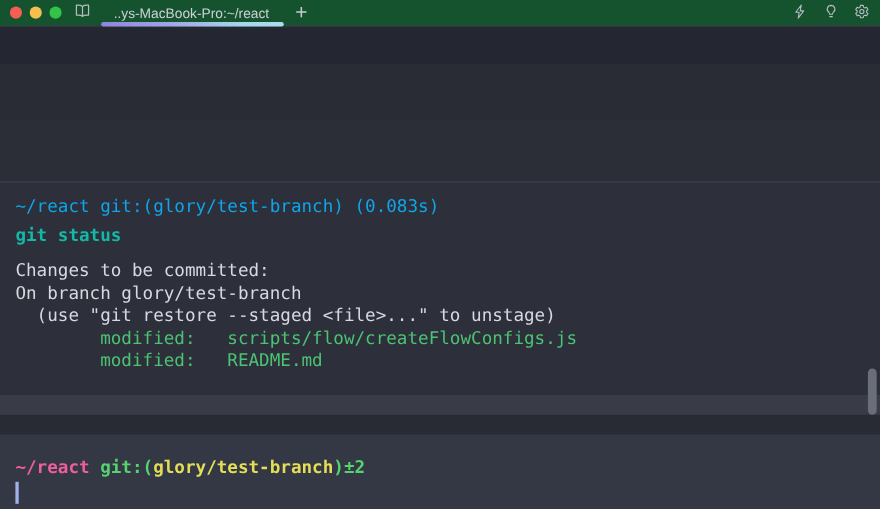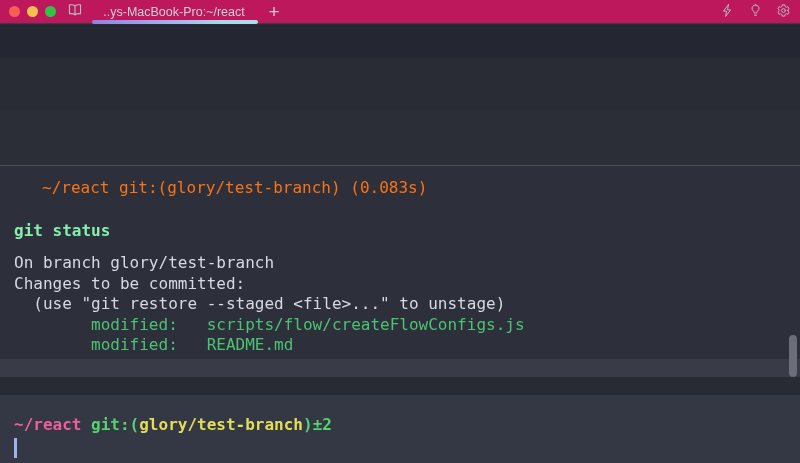--- a/index.html
+++ b/index.html
@@ -1,21 +1,21 @@
 <!DOCTYPE html>
 <html><head>
 <meta charset="utf-8">
 <style>
   * { margin:0; padding:0; box-sizing:border-box; }
   html,body { width:800px; height:463px; overflow:hidden; }
   body { position:relative; background:#282a34; font-family:"DejaVu Sans Mono", monospace; }
 
   
   .tabbar { position:absolute; left:0; top:0; width:800px; height:24px;
-            background:#be185d; border-bottom:1px solid #3a3d47; z-index:5; }
+            background:#14532d; border-bottom:1px solid #3a3d47; z-index:5; }
   .traffic { position:absolute; left:9px; top:6px; display:flex; gap:7px; }
   .tl { width:11px; height:11px; border-radius:50%; }
   .tl-close { background:#f55e55; }
   .tl-min   { background:#f5bf4f; }
   .tl-zoom  { background:#32c446; }
 
   .icon-btn { display:flex; align-items:center; justify-content:center; }
   .book-btn { position:absolute; left:65px; top:3px; width:20px; height:19px; }
   .tab { position:absolute; left:90px; top:0; width:168px; height:24px;
          display:flex; align-items:center; justify-content:center; }
@@ -37,22 +37,22 @@
   .divider { position:absolute; left:0; top:165px; width:800px; height:1px; background:#4b4e58; }
 
   .block1 { position:absolute; left:0; top:166px; width:800px; height:193px;
             background:#2d303a; padding:12px 0 0 14px; }
   .gapstrip { position:absolute; left:0; top:359px; width:800px; height:18px; background:#393c46; }
   .active-block { position:absolute; left:0; top:395px; width:800px; height:86px;
             background:#343744; padding:19px 0 0 14px; }
 
   
   .tline { white-space:pre; font-size:16px; line-height:20.5px; }
-  .ctx   { color:#f97316;margin-left:28px; }
-  .cmd   { color:#86efac; font-weight:bold; margin-top:22px; }
+  .ctx   { color:#0ea5e9; }
+  .cmd   { color:#14b8a6; font-weight:bold; margin-top:5px; }
   .out   { margin-top:12px; }
   .plain { color:#d6d9e0; }
   .green { color:#4cc273; }
 
   .prompt-line { white-space:pre; font-size:16px; line-height:21px; font-weight:bold; }
   .p-dir    { color:#ee5f9e; }
   .p-git    { color:#55d36f; }
   .p-branch { color:#e4dd58; }
 
   .cursor { margin-top:3px; width:3px; height:20px; background:#9db3e8; }
@@ -115,22 +115,22 @@
 
 <div class="band band-a"></div>
 <div class="band band-b"></div>
 <div class="band band-c"></div>
 <div class="divider"></div>
 
 <div class="block1">
   <div class="tline ctx">~/react git:(glory/test-branch) (0.083s)</div>
   <div class="tline cmd">git status</div>
   <div class="out">
+    <div class="tline plain">Changes to be committed:</div>
     <div class="tline plain">On branch glory/test-branch</div>
-    <div class="tline plain">Changes to be committed:</div>
     <div class="tline plain">  (use "git restore --staged &lt;file&gt;..." to unstage)</div>
     <div class="tline green">        modified:   scripts/flow/createFlowConfigs.js</div>
     <div class="tline green">        modified:   README.md</div>
   </div>
 </div>
 
 <div class="gapstrip"></div>
 
 <div class="active-block">
   <div class="prompt-line"><span class="p-dir">~/react</span><span class="p-git"> git:(</span><span class="p-branch">glory/test-branch</span><span class="p-git">)±2</span></div>

